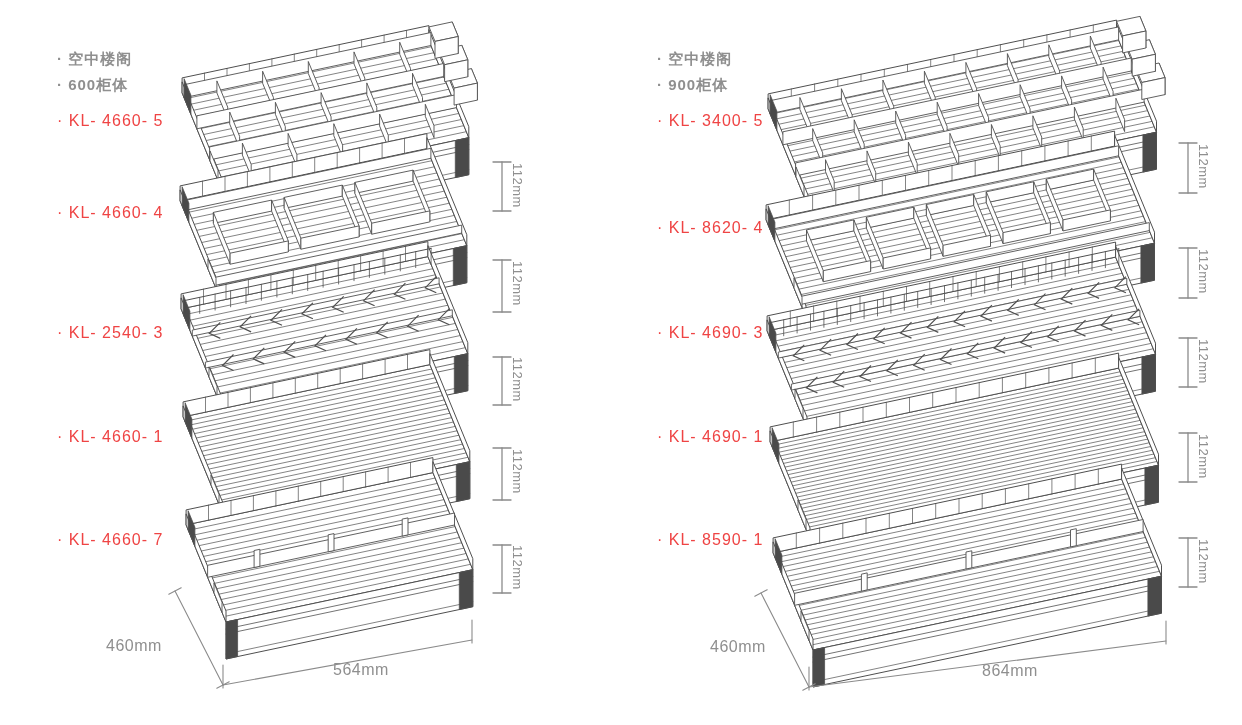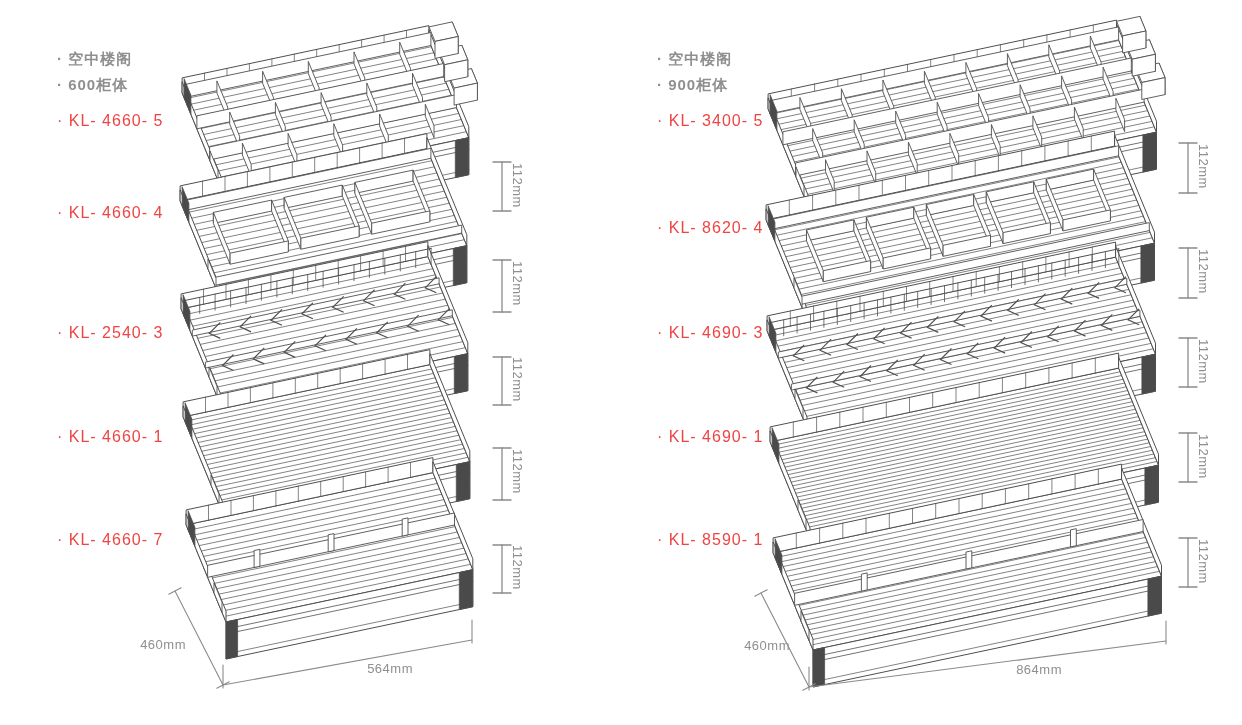--- a/index.html
+++ b/index.html
@@ -1,21 +1,21 @@
 <!DOCTYPE html>
 <html><head>
 <meta charset="utf-8">
 <style>
   html,body{margin:0;padding:0;background:#fff;}
   .canvas{position:relative;width:1242px;height:725px;background:#fff;overflow:hidden;
           font-family:"Liberation Sans", sans-serif;}
   .canvas svg{position:absolute;left:0;top:0;}
   .hdr{position:absolute;color:#8f8f8f;font-size:15px;letter-spacing:1px;white-space:pre;font-weight:bold;}
   .lbl{position:absolute;color:#ef4444;font-size:16px;letter-spacing:1px;white-space:pre;}
-  .dim{position:absolute;color:#8f8f8f;font-size:13px;width:80px;text-align:right;letter-spacing:.5px;}
+  .dim{position:absolute;color:#8f8f8f;font-size:16px;width:80px;text-align:left;letter-spacing:.5px;}
   .vdim{position:absolute;color:#8f8f8f;font-size:13px;letter-spacing:.5px;
         writing-mode:vertical-rl;width:16px;}
 </style>
 </head>
 <body>
 
 <div class="canvas">
 
   <svg id="scene" width="1242" height="725" viewBox="0 0 1242 725">
       <g>

